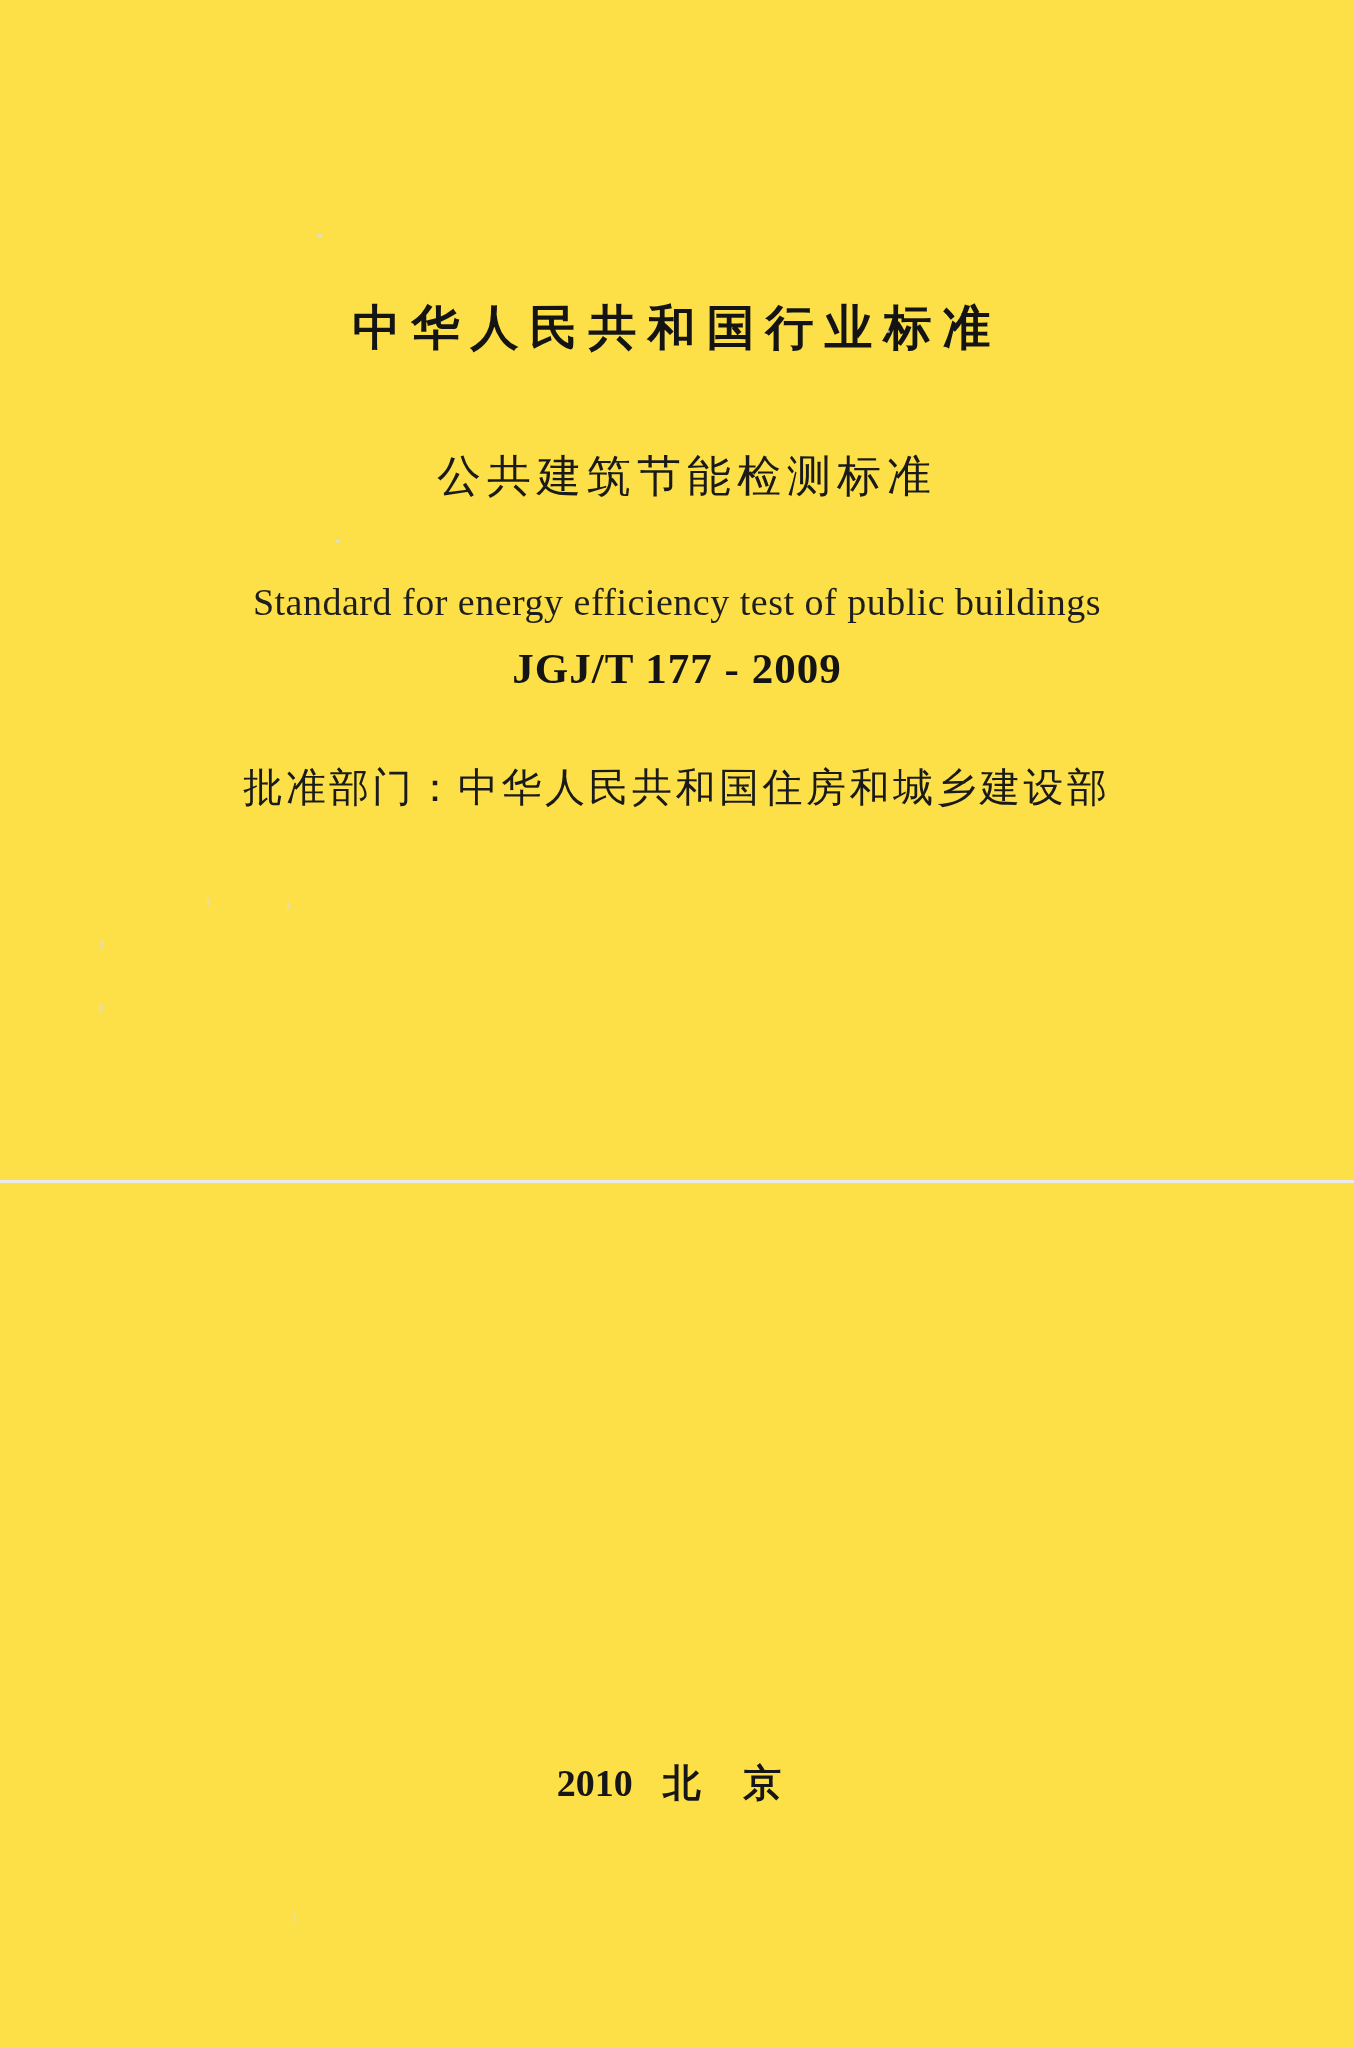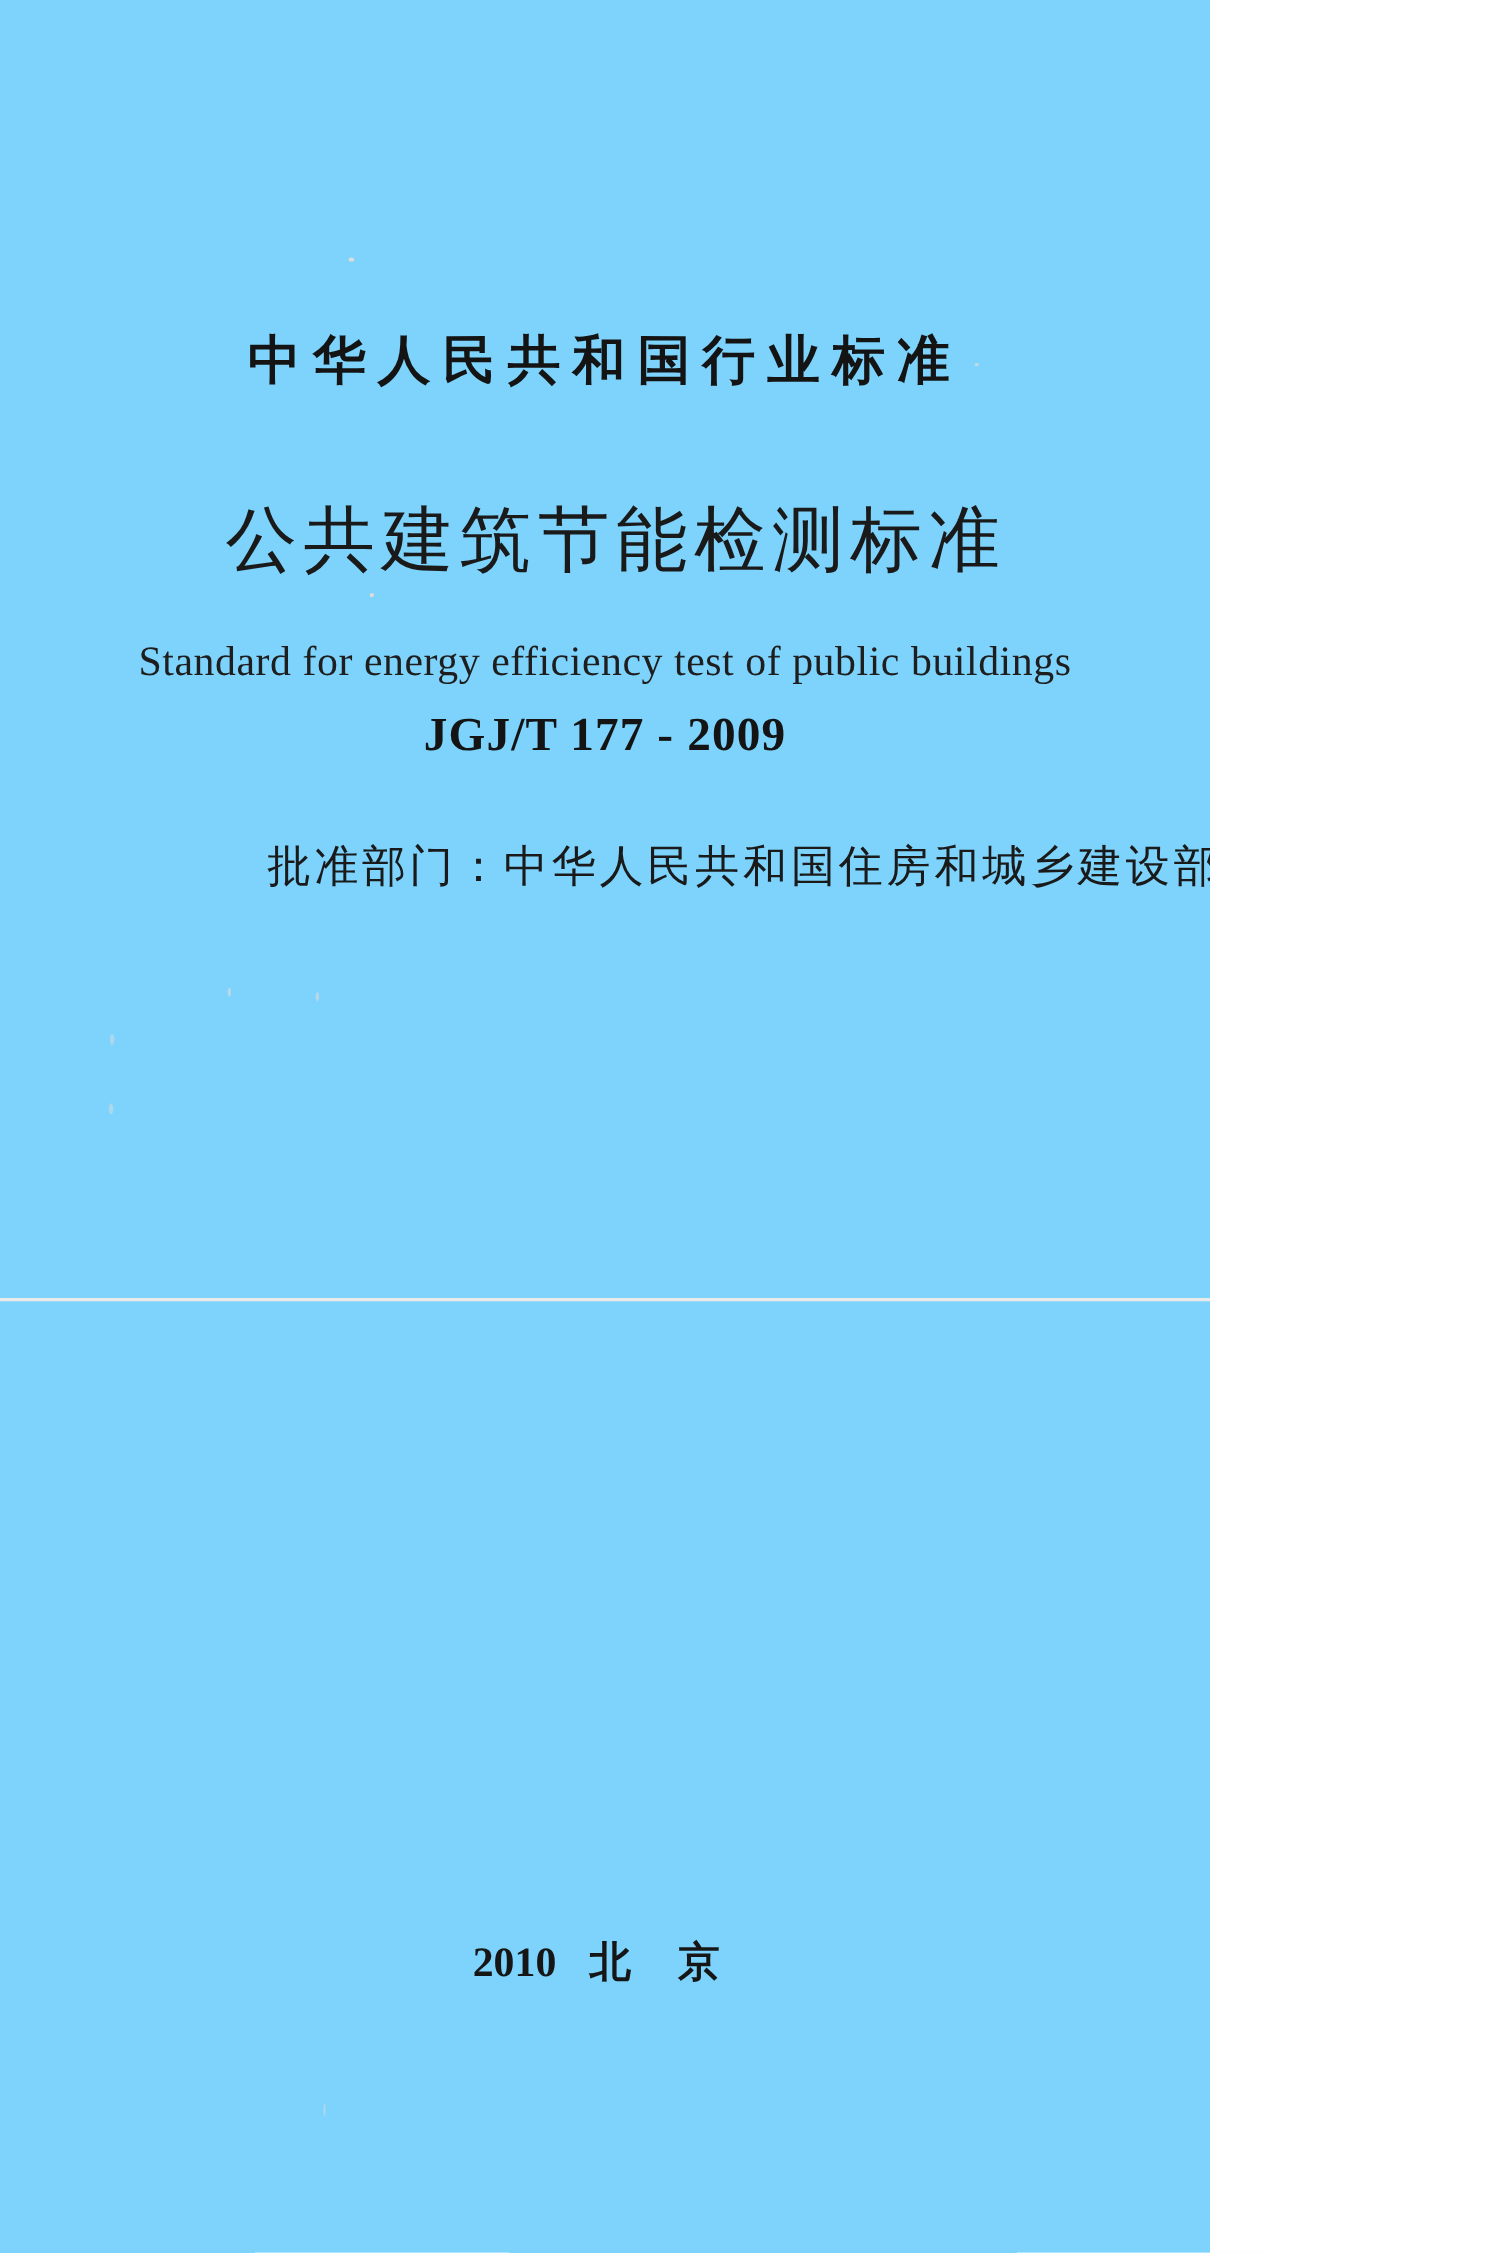--- a/index.html
+++ b/index.html
@@ -2,23 +2,23 @@
 <html><head>
 <meta charset="utf-8">
 <style>
   html, body {
     margin: 0;
     padding: 0;
     background: #ffffff;
   }
   .page {
     position: relative;
-    width: 1100px;
+    width: 1354px;
     height: 2048px;
-    background: #7dd3fc;
+    background: #fde047;
     overflow: hidden;
     font-family: "Liberation Serif", serif;
     color: #1c1c1c;
   }
 
   
   .centered {
     position: absolute;
     left: 0;
     right: 0;
@@ -31,21 +31,21 @@
     font-weight: 700;
     font-size: 48px;
     letter-spacing: 11px;
     color: #141414;
   }
   .title {
     top: 447px;
     margin: 0;
     font-family: "Liberation Serif", serif;
     font-weight: 500;
-    font-size: 65px;
+    font-size: 44px;
     letter-spacing: 6px;
     color: #1a1a1a;
     padding-left: 20px;
   }
   .subtitle {
     top: 580px;
     font-size: 38px;
     font-weight: 400;
     letter-spacing: 0.5px;
     color: #1e1e1e;

